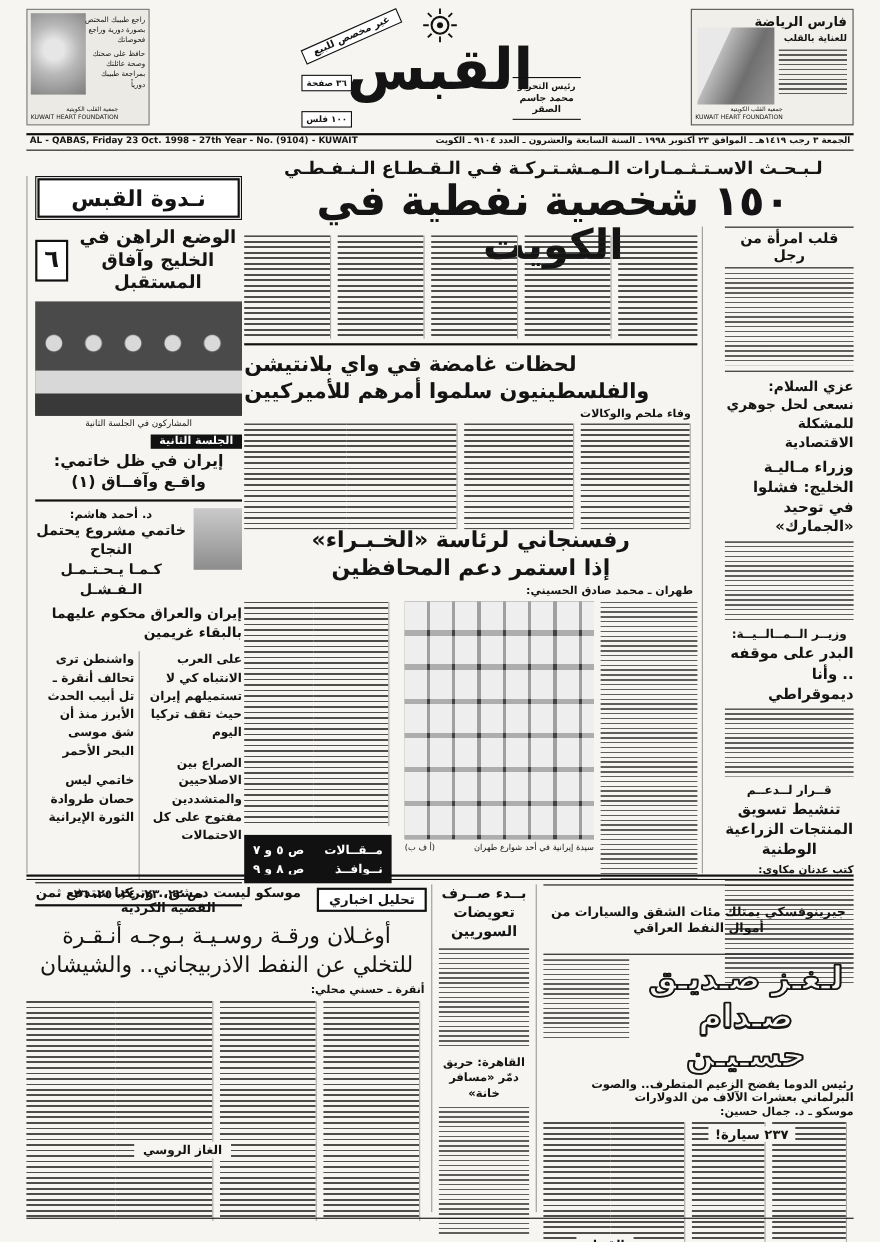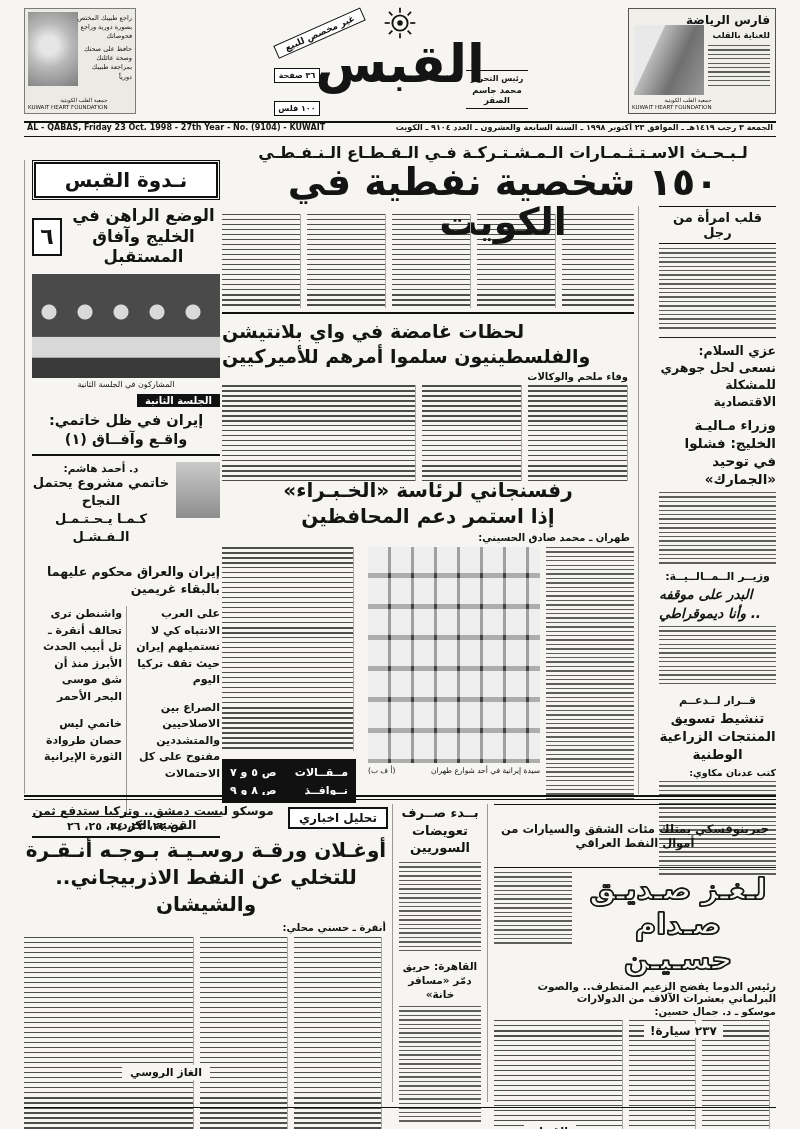--- a/index.html
+++ b/index.html
@@ -89,21 +89,21 @@
   .sem-num { width:30px; height:38px; border:2px solid #111; font-size:22px; font-weight:bold;
              display:flex; align-items:center; justify-content:center; flex:none; background:#fff; }
   .sem-photo { margin-top:6px; height:104px; }
   .sem-caption { font-size:8px; text-align:center; margin-top:2px; }
   .session-label { display:inline-block; background:#111; color:#fff; padding:1px 8px; font-size:10px; font-weight:bold; margin-top:5px; }
   .session-title { font-size:14.5px; font-weight:bold; text-align:center; border-bottom:2px solid #111; padding:3px 0 5px; line-height:1.3; }
   .speaker-row { display:flex; gap:6px; margin-top:6px;text-align:center; }
   .portrait { width:44px; height:56px; flex:none; }
   .speaker-name { font-size:10.5px; font-weight:bold; }
   .speaker-quote { font-size:13px; font-weight:bold; line-height:1.4; }
-  .quote3 { font-size:12.5px; font-weight:bold; margin-top:18px; line-height:1.35; }
+  .quote3 { font-size:12.5px; font-weight:bold; margin-top:4px; line-height:1.35; }
   .points { column-count:2; column-gap:8px; column-rule:1px solid #999; margin-top:8px;
             font-size:11px; font-weight:bold; line-height:1.5; height:208px; }
   .point { margin-bottom:11px; break-inside:avoid; }
   .pages-ref { text-align:center; font-weight:bold; font-size:11px; border-top:1px solid #111; border-bottom:2px solid #111; padding:3px 0; margin-top:2px; }
 
   
   #right-rail { position:absolute; left:638px; top:206px; width:138px; height:588px; direction:rtl;
                 border-left:1px solid #9a9a9a; padding-left:20px; }
   .rr-title1 { font-size:13px; font-weight:bold; text-align:center; border-top:1px solid #111; border-bottom:1px solid #111; padding:3px 0; }
   .rr-title { font-size:12.5px; font-weight:bold; line-height:1.35; margin:5px 0 4px; }
@@ -127,21 +127,21 @@
   .promo { position:absolute; left:0; top:212px; width:134px; height:44px; background:#111; color:#fff; padding:4px 8px;
            display:flex; flex-direction:column; justify-content:space-around; direction:rtl; }
   .promo-row { display:flex; justify-content:space-between; font-size:11px; font-weight:bold; }
 
   
   #bottom-rule { position:absolute; left:24px; top:795px; width:752px; height:5px; border-top:2px solid #111; border-bottom:1px solid #111; }
   #analysis { position:absolute; left:24px; top:804px; width:364px; height:298px; direction:rtl; }
   .an-top { display:flex; gap:6px; align-items:center; }
   .an-label { border:2px solid #111; padding:2px 9px; font-weight:bold; font-size:12px; flex:none; background:#fff; }
   .an-kicker { flex:1; font-size:12px; font-weight:bold; text-align:center; }
-  .an-headline { font-size:20px; font-weight:bold; text-align:center; line-height:1.35; margin-top:5px; }
+  .an-headline { font-size:20px; font-weight:normal; text-align:center; line-height:1.35; margin-top:5px; }
   .an-byline { font-size:10px; font-weight:bold; margin:4px 2px; }
   .an-body { position:relative; height:200px; }
   .inline-subhead { position:absolute; background:#f6f5f1; padding:1px 8px; font-weight:bold; font-size:11px; }
 
   #syria { position:absolute; left:392px; top:804px; width:96px; height:298px; direction:rtl;
            border-left:1px solid #9a9a9a; border-right:1px solid #9a9a9a; padding:0 6px; }
   .sy-h { font-size:13px; font-weight:bold; text-align:center; line-height:1.35; }
   .sy-sub { font-size:10.5px; font-weight:bold; text-align:center; margin:5px 0; line-height:1.35; }
 
   #zhir { position:absolute; left:494px; top:804px; width:282px; direction:rtl; }
@@ -272,21 +272,21 @@
   <div id="right-rail">
     <div class="rr-title1">قلب امرأة من رجل</div>
     <div class="gline" style="height:84px; margin-top:4px;"></div>
 
     <div class="rr-rule"></div>
     <div class="rr-title">عزي السلام: نسعى لحل جوهري للمشكلة الاقتصادية</div>
     <div class="rr-title rr-big">وزراء مـاليـة الخليج: فشلوا في توحيد «الجمارك»</div>
     <div class="gline" style="height:72px;"></div>
 
     <div class="rr-kicker">وزيــر الــمــالــيــة:</div>
-    <div class="rr-title rr-big" style="text-align:left; margin-top:2px;font-style:italic;">
+    <div class="rr-title rr-big" style="text-align:right; margin-top:2px;">
       <div>البدر على موقفه</div>
       <div>.. وأنا ديموقراطي</div>
     </div>
     <div class="gline" style="height:62px;"></div>
 
     <div class="rr-kicker">قــرار لــدعــم</div>
     <div class="rr-title rr-big" style="text-align:center; margin-top:2px;">تنشيط تسويق المنتجات الزراعية الوطنية</div>
     <div class="rr-byline">كتب عدنان مكاوي:</div>
     <div class="gline" style="height:96px;"></div>
   </div>

